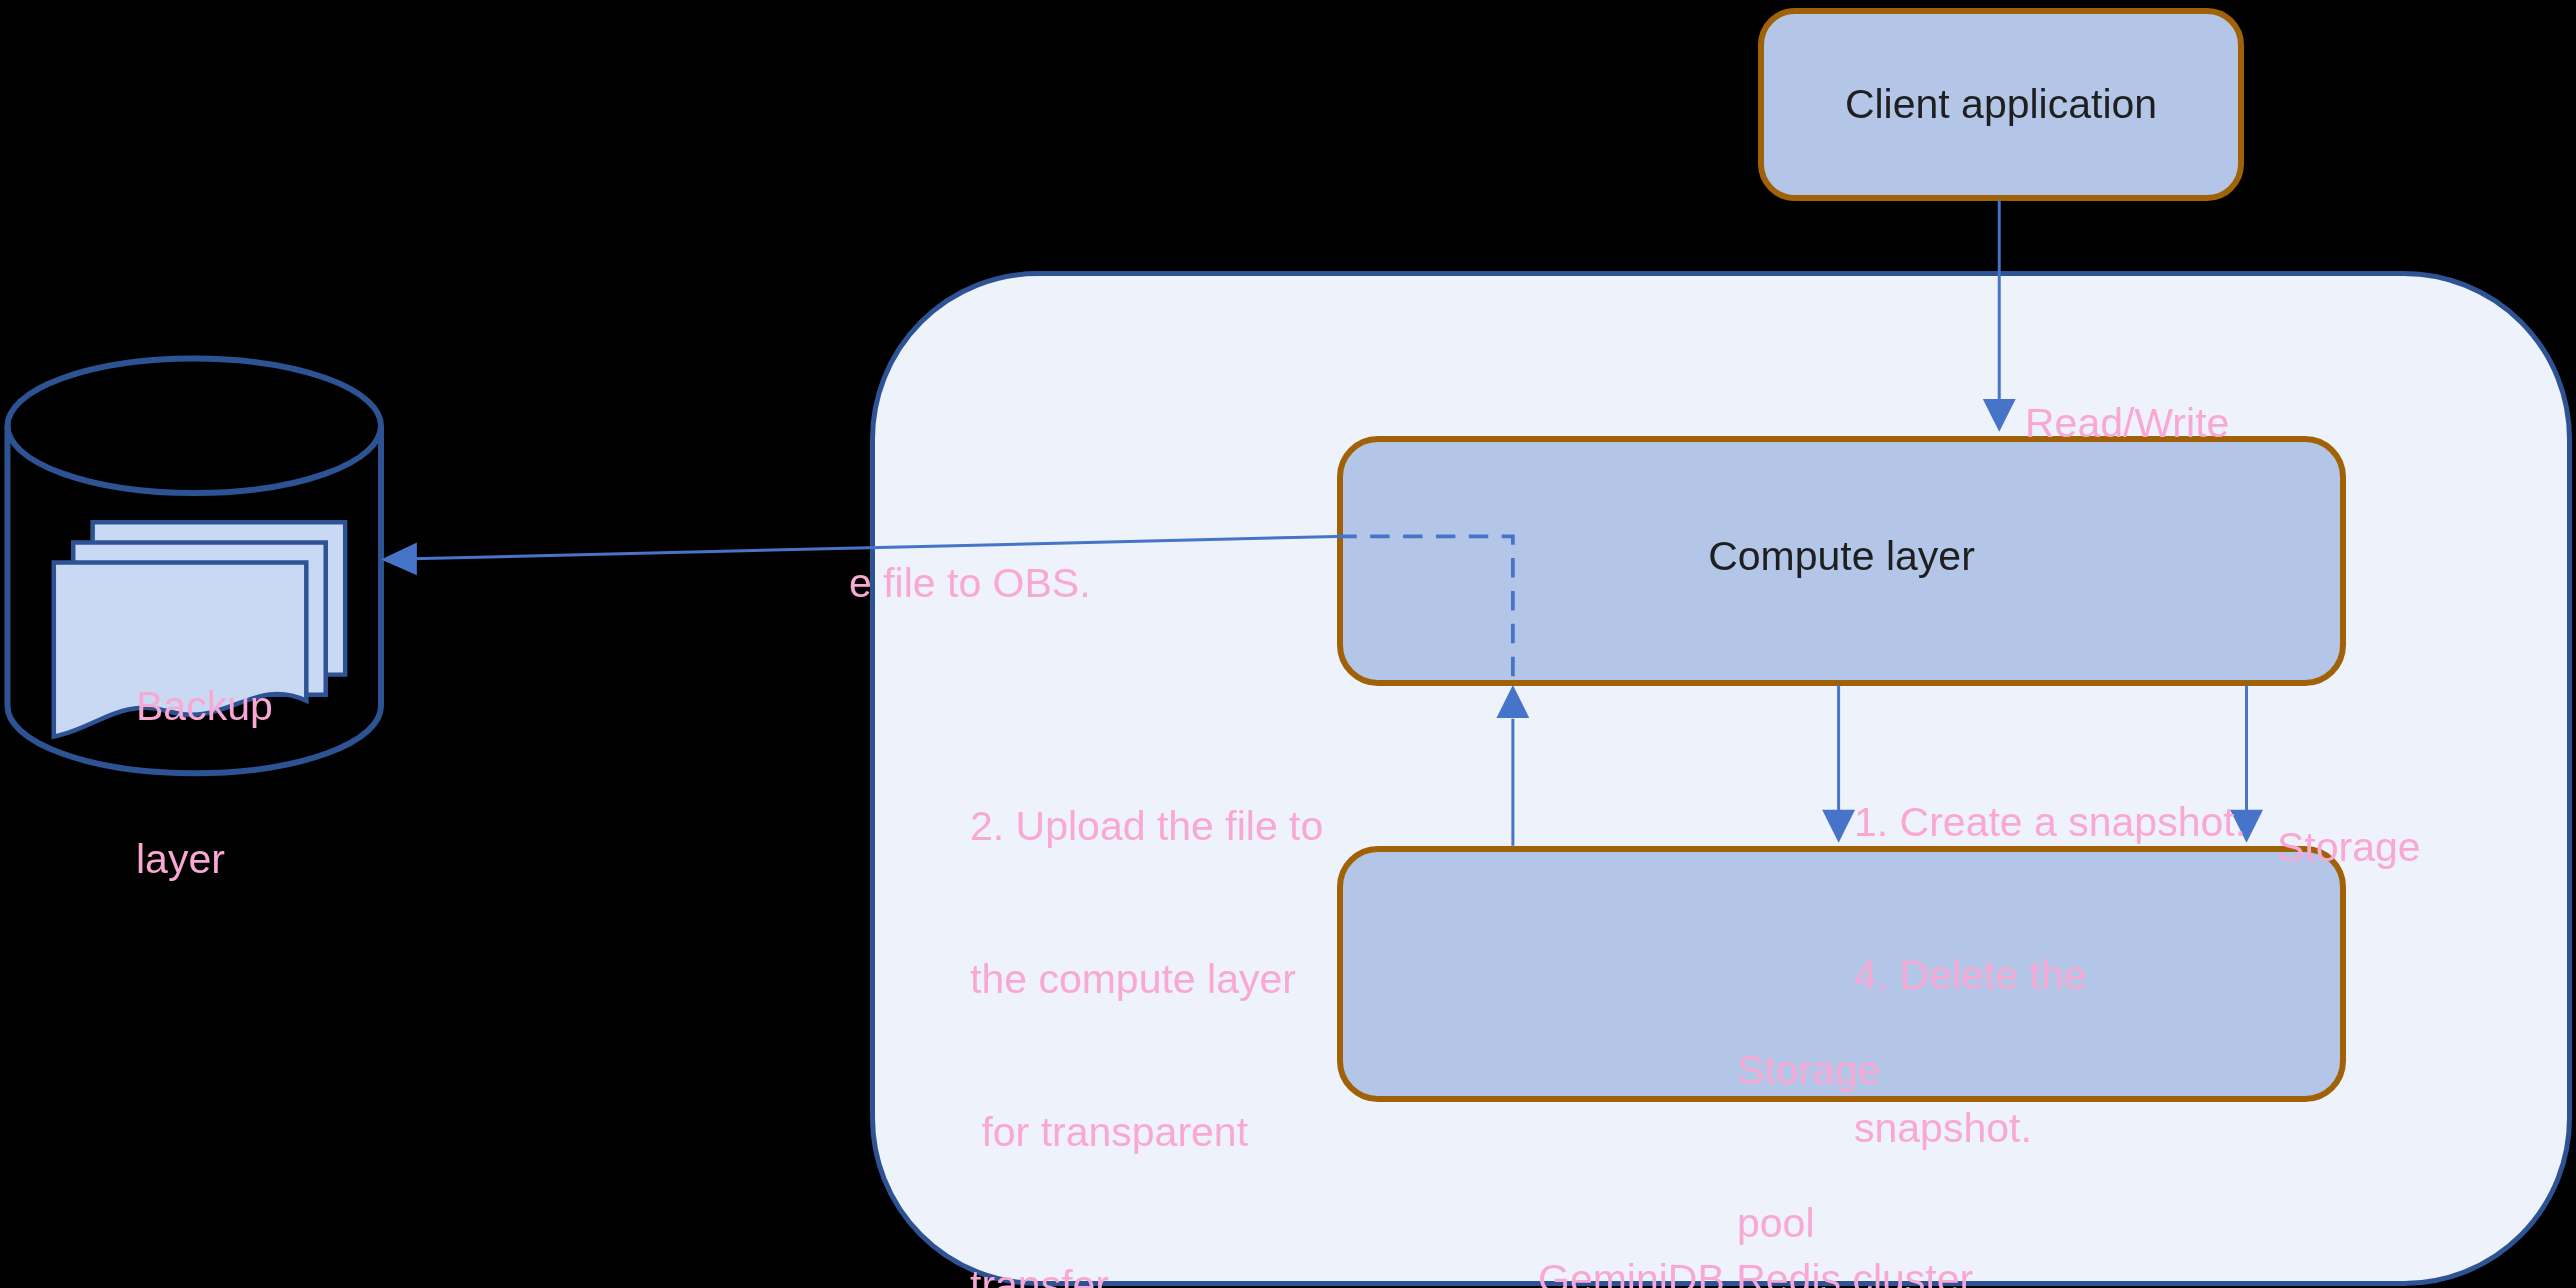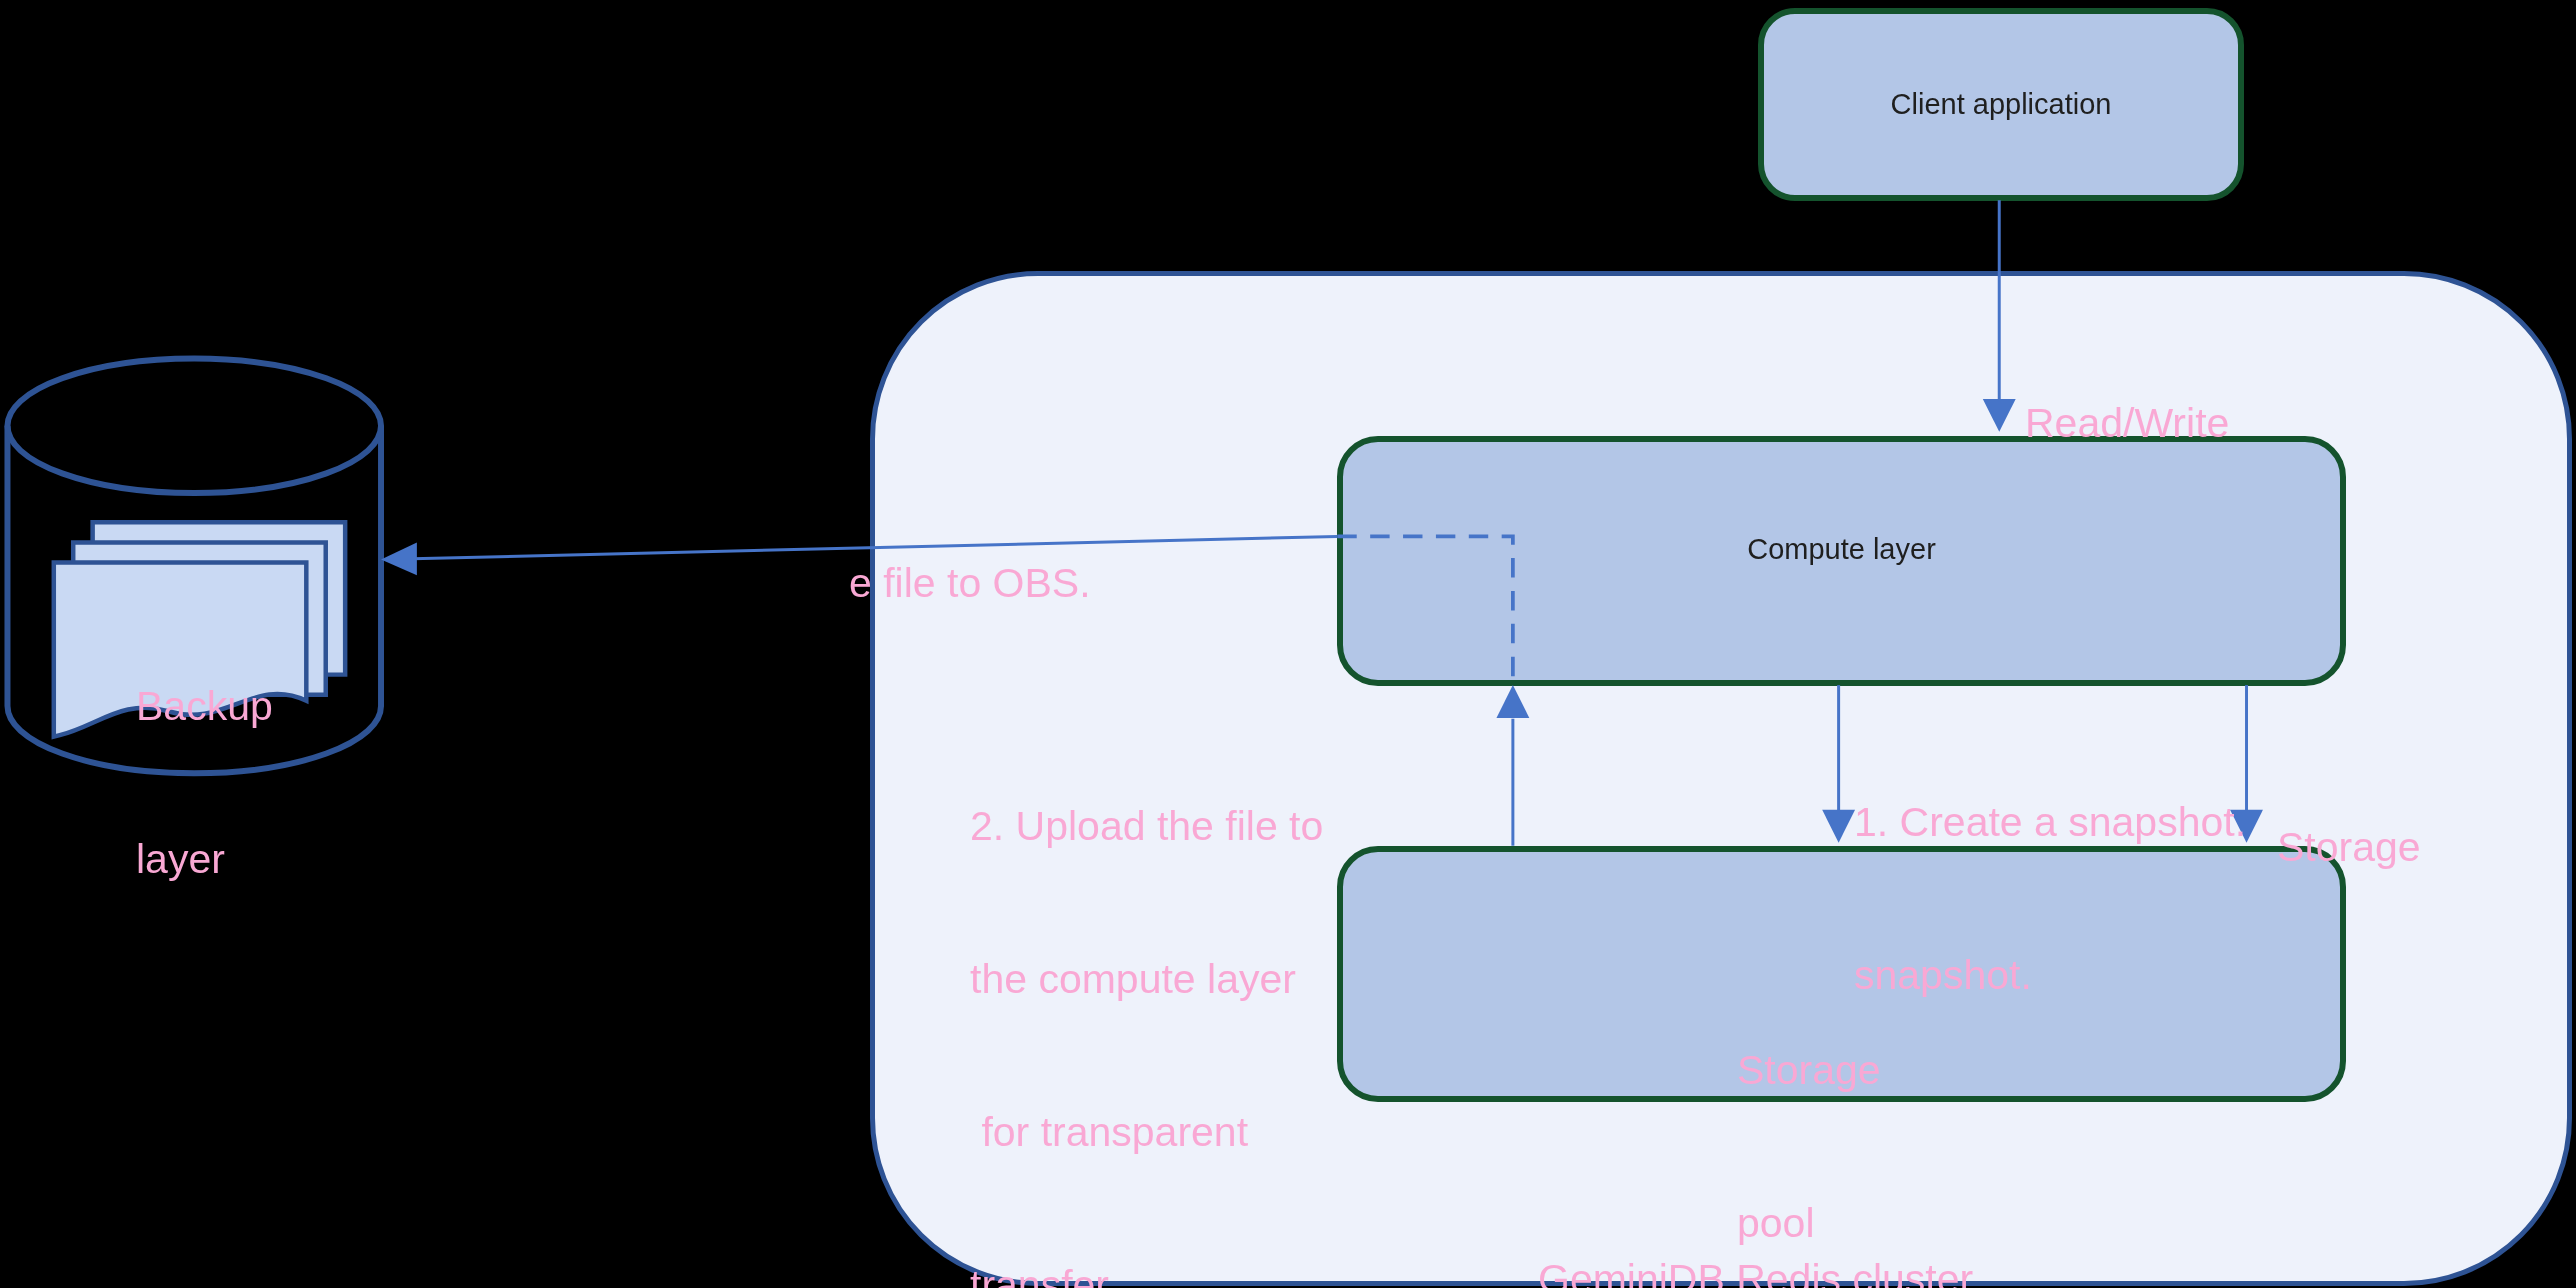--- a/index.html
+++ b/index.html
@@ -7,21 +7,21 @@
     position:relative;width:2576px;height:1288px;background:#000;
     font-family:"Liberation Sans",sans-serif;color:#1f1f1f;overflow:hidden;
   }
   .cluster{
     position:absolute;left:870px;top:271px;width:1702px;height:1015px;
     background:#eef2fb;border:5.2px solid #2e5394;border-radius:168px;
     box-sizing:border-box;z-index:1;
   }
   .node{
     position:absolute;box-sizing:border-box;background:#b3c6e7;
-    border:6px solid #14532d;z-index:2;font-size:29px;
+    border:6px solid #a16207;z-index:2;font-size:41px;
   }
   .client{left:1758px;top:8.2px;width:486px;height:193px;border-radius:37px;
     display:flex;align-items:center;justify-content:center;}
   .compute{left:1337px;top:436px;width:1009px;height:250px;border-radius:41px;
     display:flex;justify-content:center;align-items:flex-start;padding-top:91px;text-align:center;}
   .storage{left:1337px;top:846px;width:1009px;height:256px;border-radius:41px;}
   .overlay{position:absolute;left:0;top:0;width:2576px;height:1288px;z-index:5;}
   .lbl{position:absolute;font-size:41px;line-height:51px;color:#f9a8d4;
     white-space:pre;z-index:6;}
   .lbl-readwrite{left:2025px;top:296px;}
@@ -98,20 +98,21 @@
 
   <div class="lbl lbl-upload">
     <div>2. Upload the file to</div>
     <div>the compute layer</div>
     <div> for transparent</div>
     <div>transfer.</div>
   </div>
 
   <div class="lbl lbl-snapshot">
     <div>1. Create a snapshot.</div>
+    <div>4. Delete the</div>
     <div>snapshot.</div>
   </div>
 
   <div class="lbl lbl-storage-edge">
     <div>Storage</div>
   </div>
 
   <div class="lbl lbl-storage-pool">
     <div>Storage</div>
     <div>pool</div>

